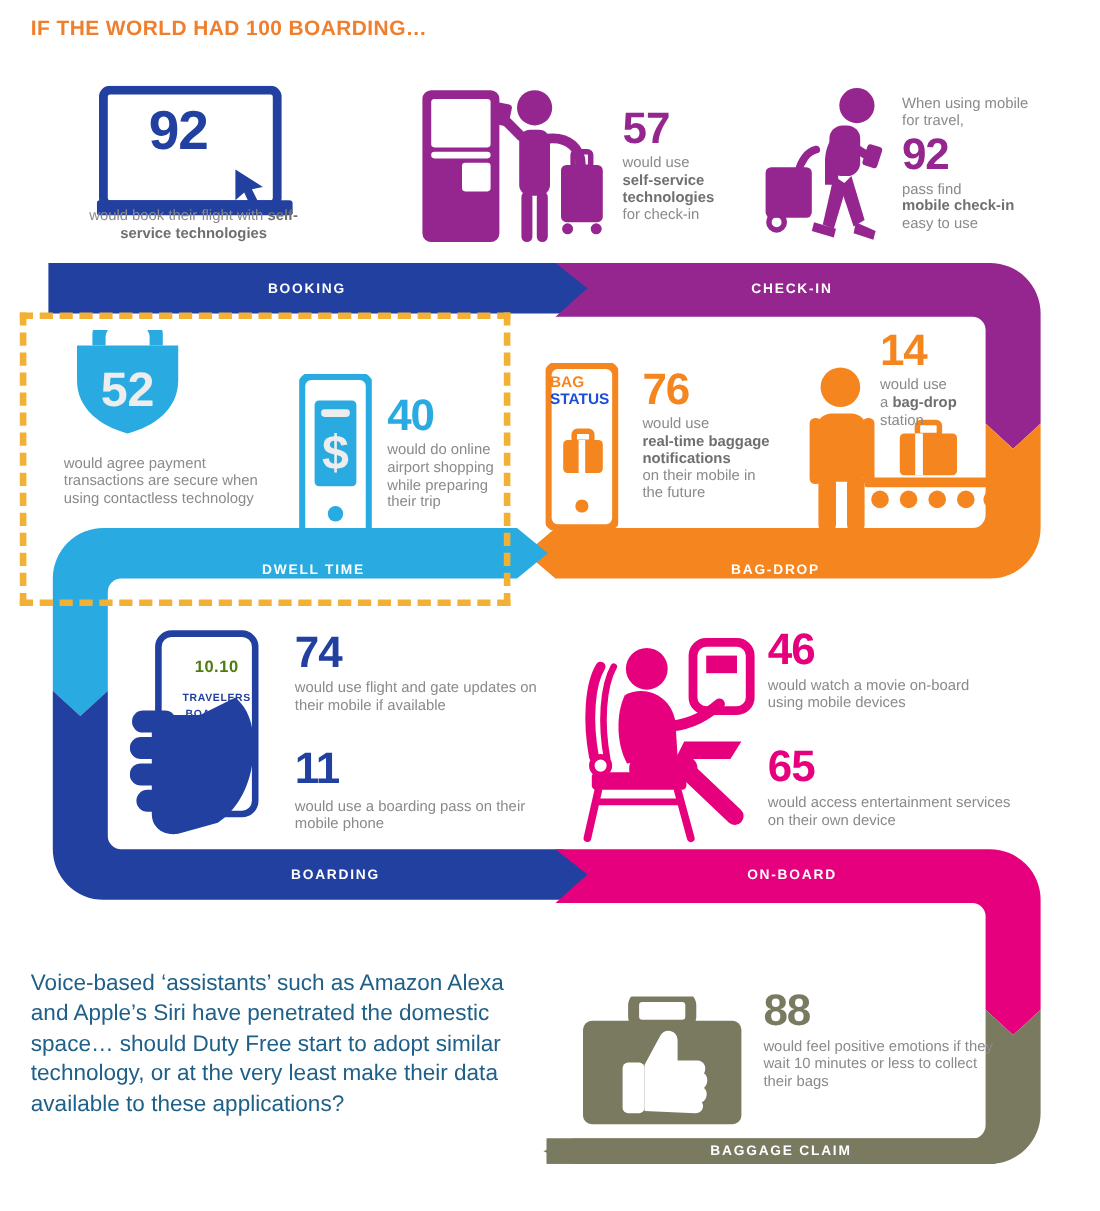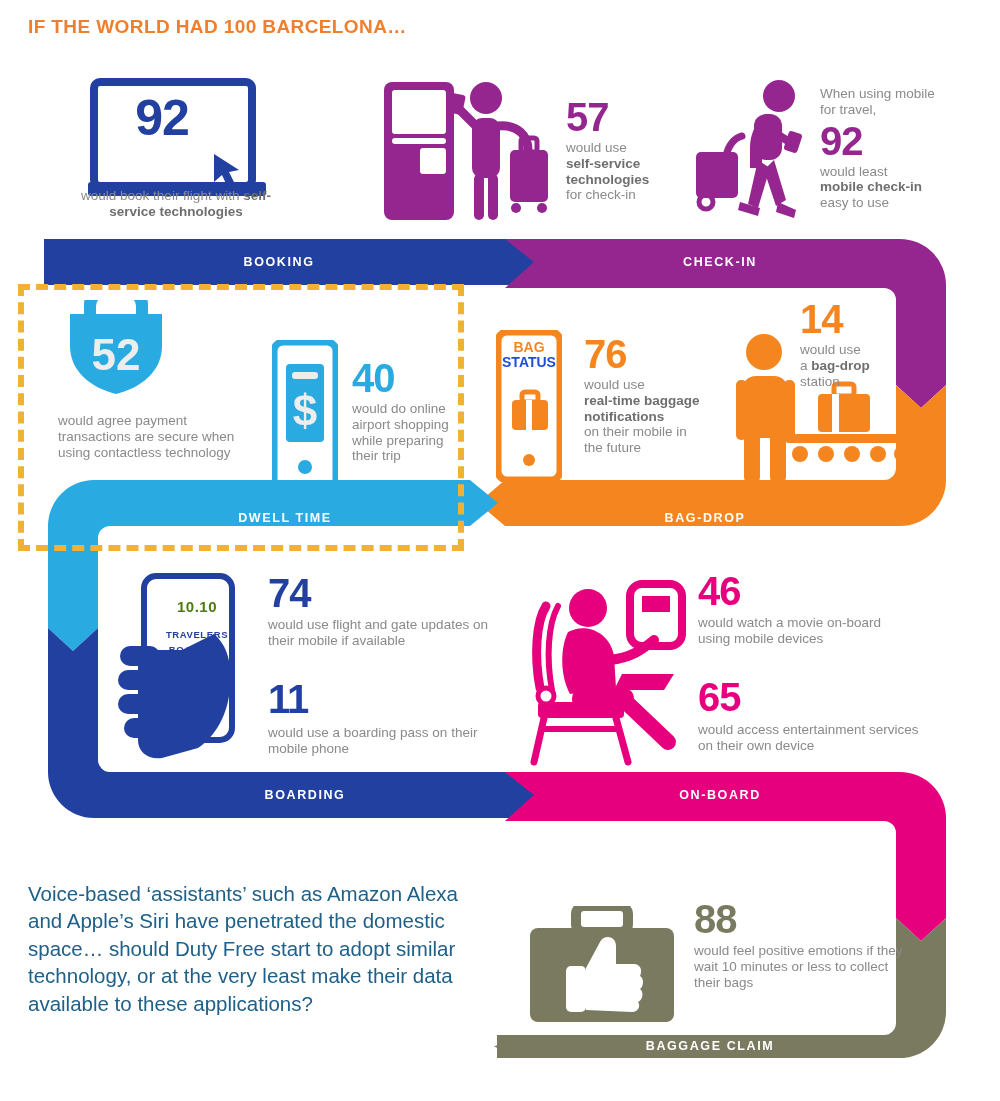--- a/index.html
+++ b/index.html
@@ -54,21 +54,21 @@
   }
 
   
   .icon{position:absolute;}
 </style>
 </head>
 <body>
 
 <div class="stage">
 
-  <div class="abs" id="title">IF THE WORLD HAD 100 BARCELONA…</div>
+  <div class="abs" id="title">IF THE WORLD HAD 100 BOARDING…</div>
 
   <svg id="ribbon" viewBox="0 0 1000 1101">
 
     <path d="M44,239 H512 L541,262 L512,285 H44 Z" fill="#2240A0"></path>
 
     <path d="M505,239 H900 A46,46 0 0 1 946,285 V385 L921,408 L896,385 V300 A12,12 0 0 0 884,288 H505 L534,262 Z" fill="#96268F"></path>
 
     <path d="M896,385 L921,408 L946,385 V480 A46,46 0 0 1 900,526 H505 L478,503 L505,480 H884 A12,12 0 0 0 896,468 Z" fill="#F5861F"></path>
 
     <path d="M498,503 L470,526 H110 A12,12 0 0 0 98,538 V628 L73,651 L48,628 V526 A46,46 0 0 1 94,480 H470 Z" fill="#29ABE2"></path>
@@ -150,21 +150,21 @@
     <rect x="92" y="56" width="14" height="20" rx="3" fill="#96268F" transform="rotate(18 99 66)"></rect>
 
     <path d="M48,60 C40,62 34,70 32,80" stroke="#96268F" stroke-width="7" fill="none" stroke-linecap="round"></path>
     <rect x="2" y="76" width="42" height="46" rx="5" fill="#96268F"></rect>
     <circle cx="12" cy="126" r="7" fill="none" stroke="#96268F" stroke-width="5"></circle>
   </svg>
   <div class="stat" style="left:820px;top:86px;width:120px;">
     <div class="cap">When using mobile for travel,</div>
     <div class="num c-purple" style="margin-top:4px;">92</div>
     <div class="cap" style="margin-top:4px;">
-      <span>would least</span><br>
+      <span>pass find</span><br>
       <b>mobile check-in</b><br>
       <span>easy to use</span>
     </div>
   </div>
 
   <svg class="icon" style="left:62px;top:300px;" width="108" height="96" viewBox="0 0 108 96">
     <path d="M22,4 a32,22 0 0 1 64,0 v10 h-12 v-8 a20,13 0 0 0 -40,0 v8 h-12 Z" fill="#29ABE2"></path>
     <path d="M8,14 H100 V46 C100,72 78,88 54,94 C30,88 8,72 8,46 Z" fill="#29ABE2"></path>
   </svg>
   <div class="abs" style="left:62px;top:330px;width:108px;text-align:center;">
@@ -184,21 +184,21 @@
     <div class="cap" style="margin-top:4px;">would do online airport shopping while preparing their trip</div>
   </div>
 
   <svg class="icon" style="left:496px;top:330px;" width="66" height="152" viewBox="0 0 66 152">
     <rect x="2" y="2" width="62" height="148" rx="9" fill="none" stroke="#F5861F" stroke-width="7"></rect>
     <rect x="16" y="70" width="36" height="30" rx="4" fill="#F5861F"></rect>
     <rect x="26" y="62" width="16" height="10" rx="3" fill="none" stroke="#F5861F" stroke-width="5"></rect>
     <rect x="30" y="70" width="6" height="30" fill="#ffffff"></rect>
     <circle cx="33" cy="130" r="6" fill="#F5861F"></circle>
   </svg>
-  <div class="abs" style="left:500px;top:340px;width:58px;text-align:center;line-height:1.05;">
+  <div class="abs" style="left:500px;top:340px;width:58px;line-height:1.05;">
     <div style="font-size:14px;font-weight:bold;color:#F5861F;">BAG</div>
     <div style="font-size:14px;font-weight:bold;color:#1d4ed8;">STATUS</div>
   </div>
   <div class="stat" style="left:584px;top:335px;width:122px;">
     <div class="num c-orange">76</div>
     <div class="cap" style="margin-top:4px;">
       <span>would use</span><br>
       <b>real-time baggage notifications</b><br>
       <span>on their mobile in the future</span>
     </div>

